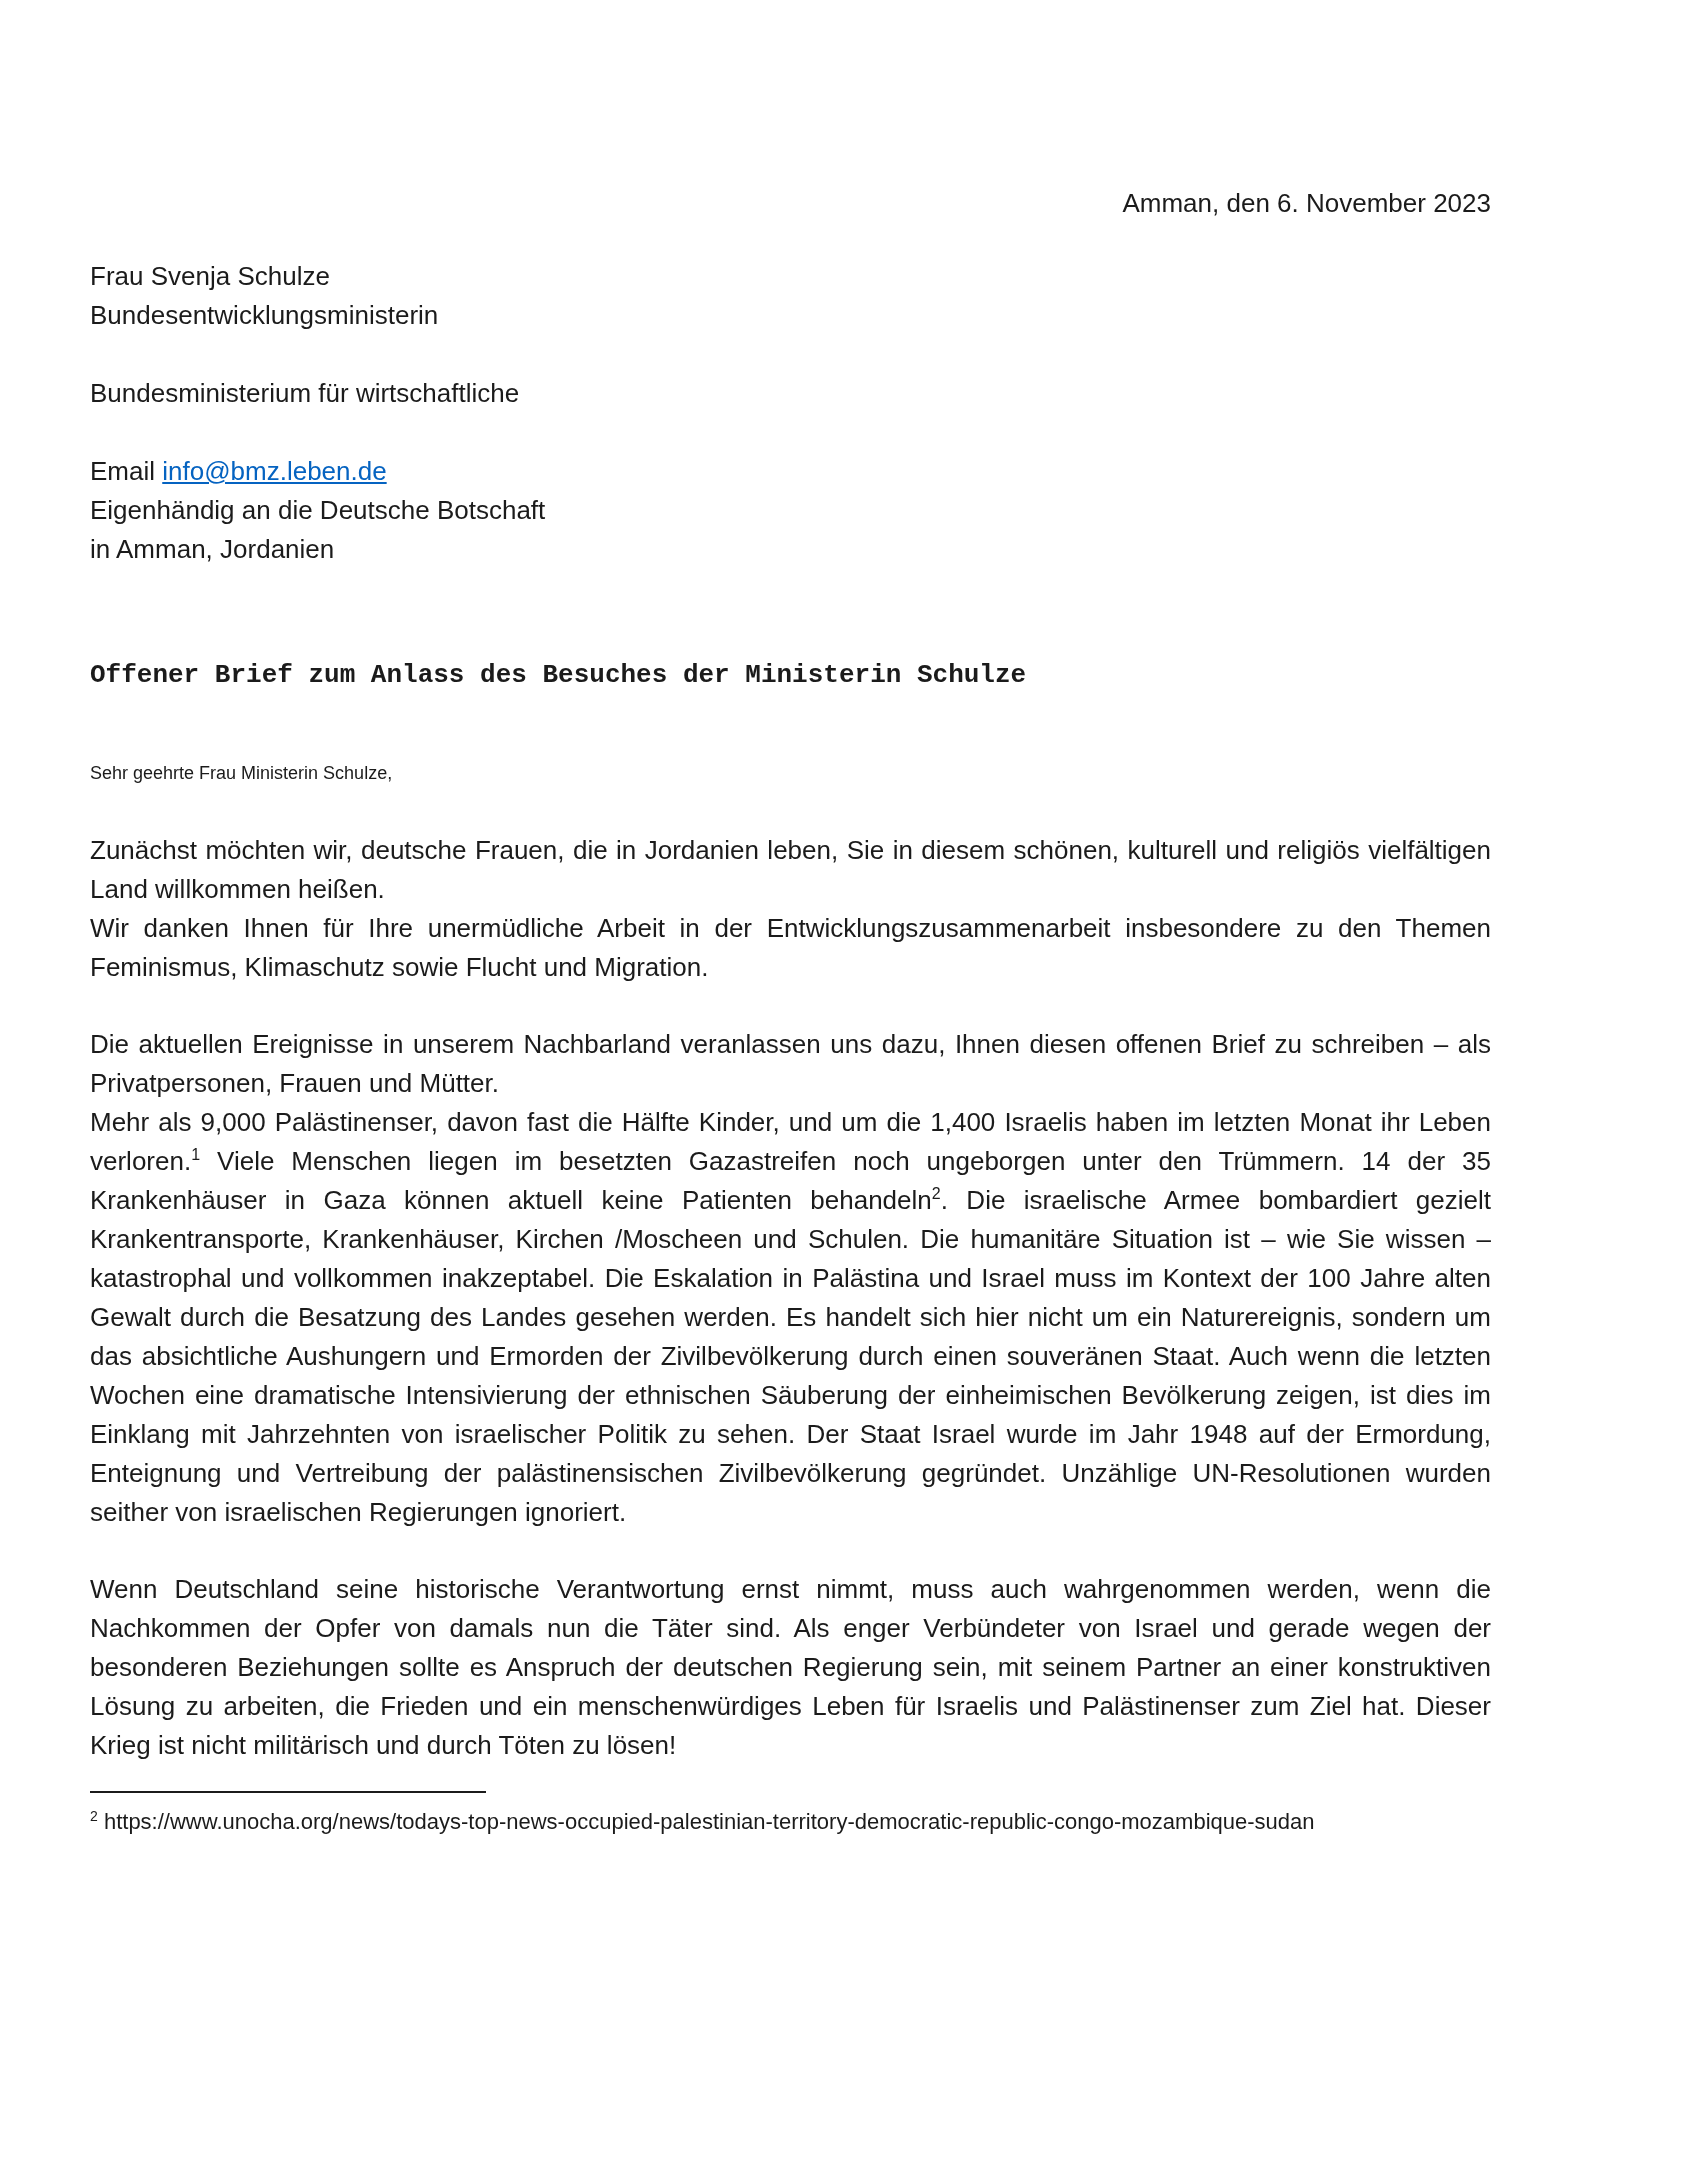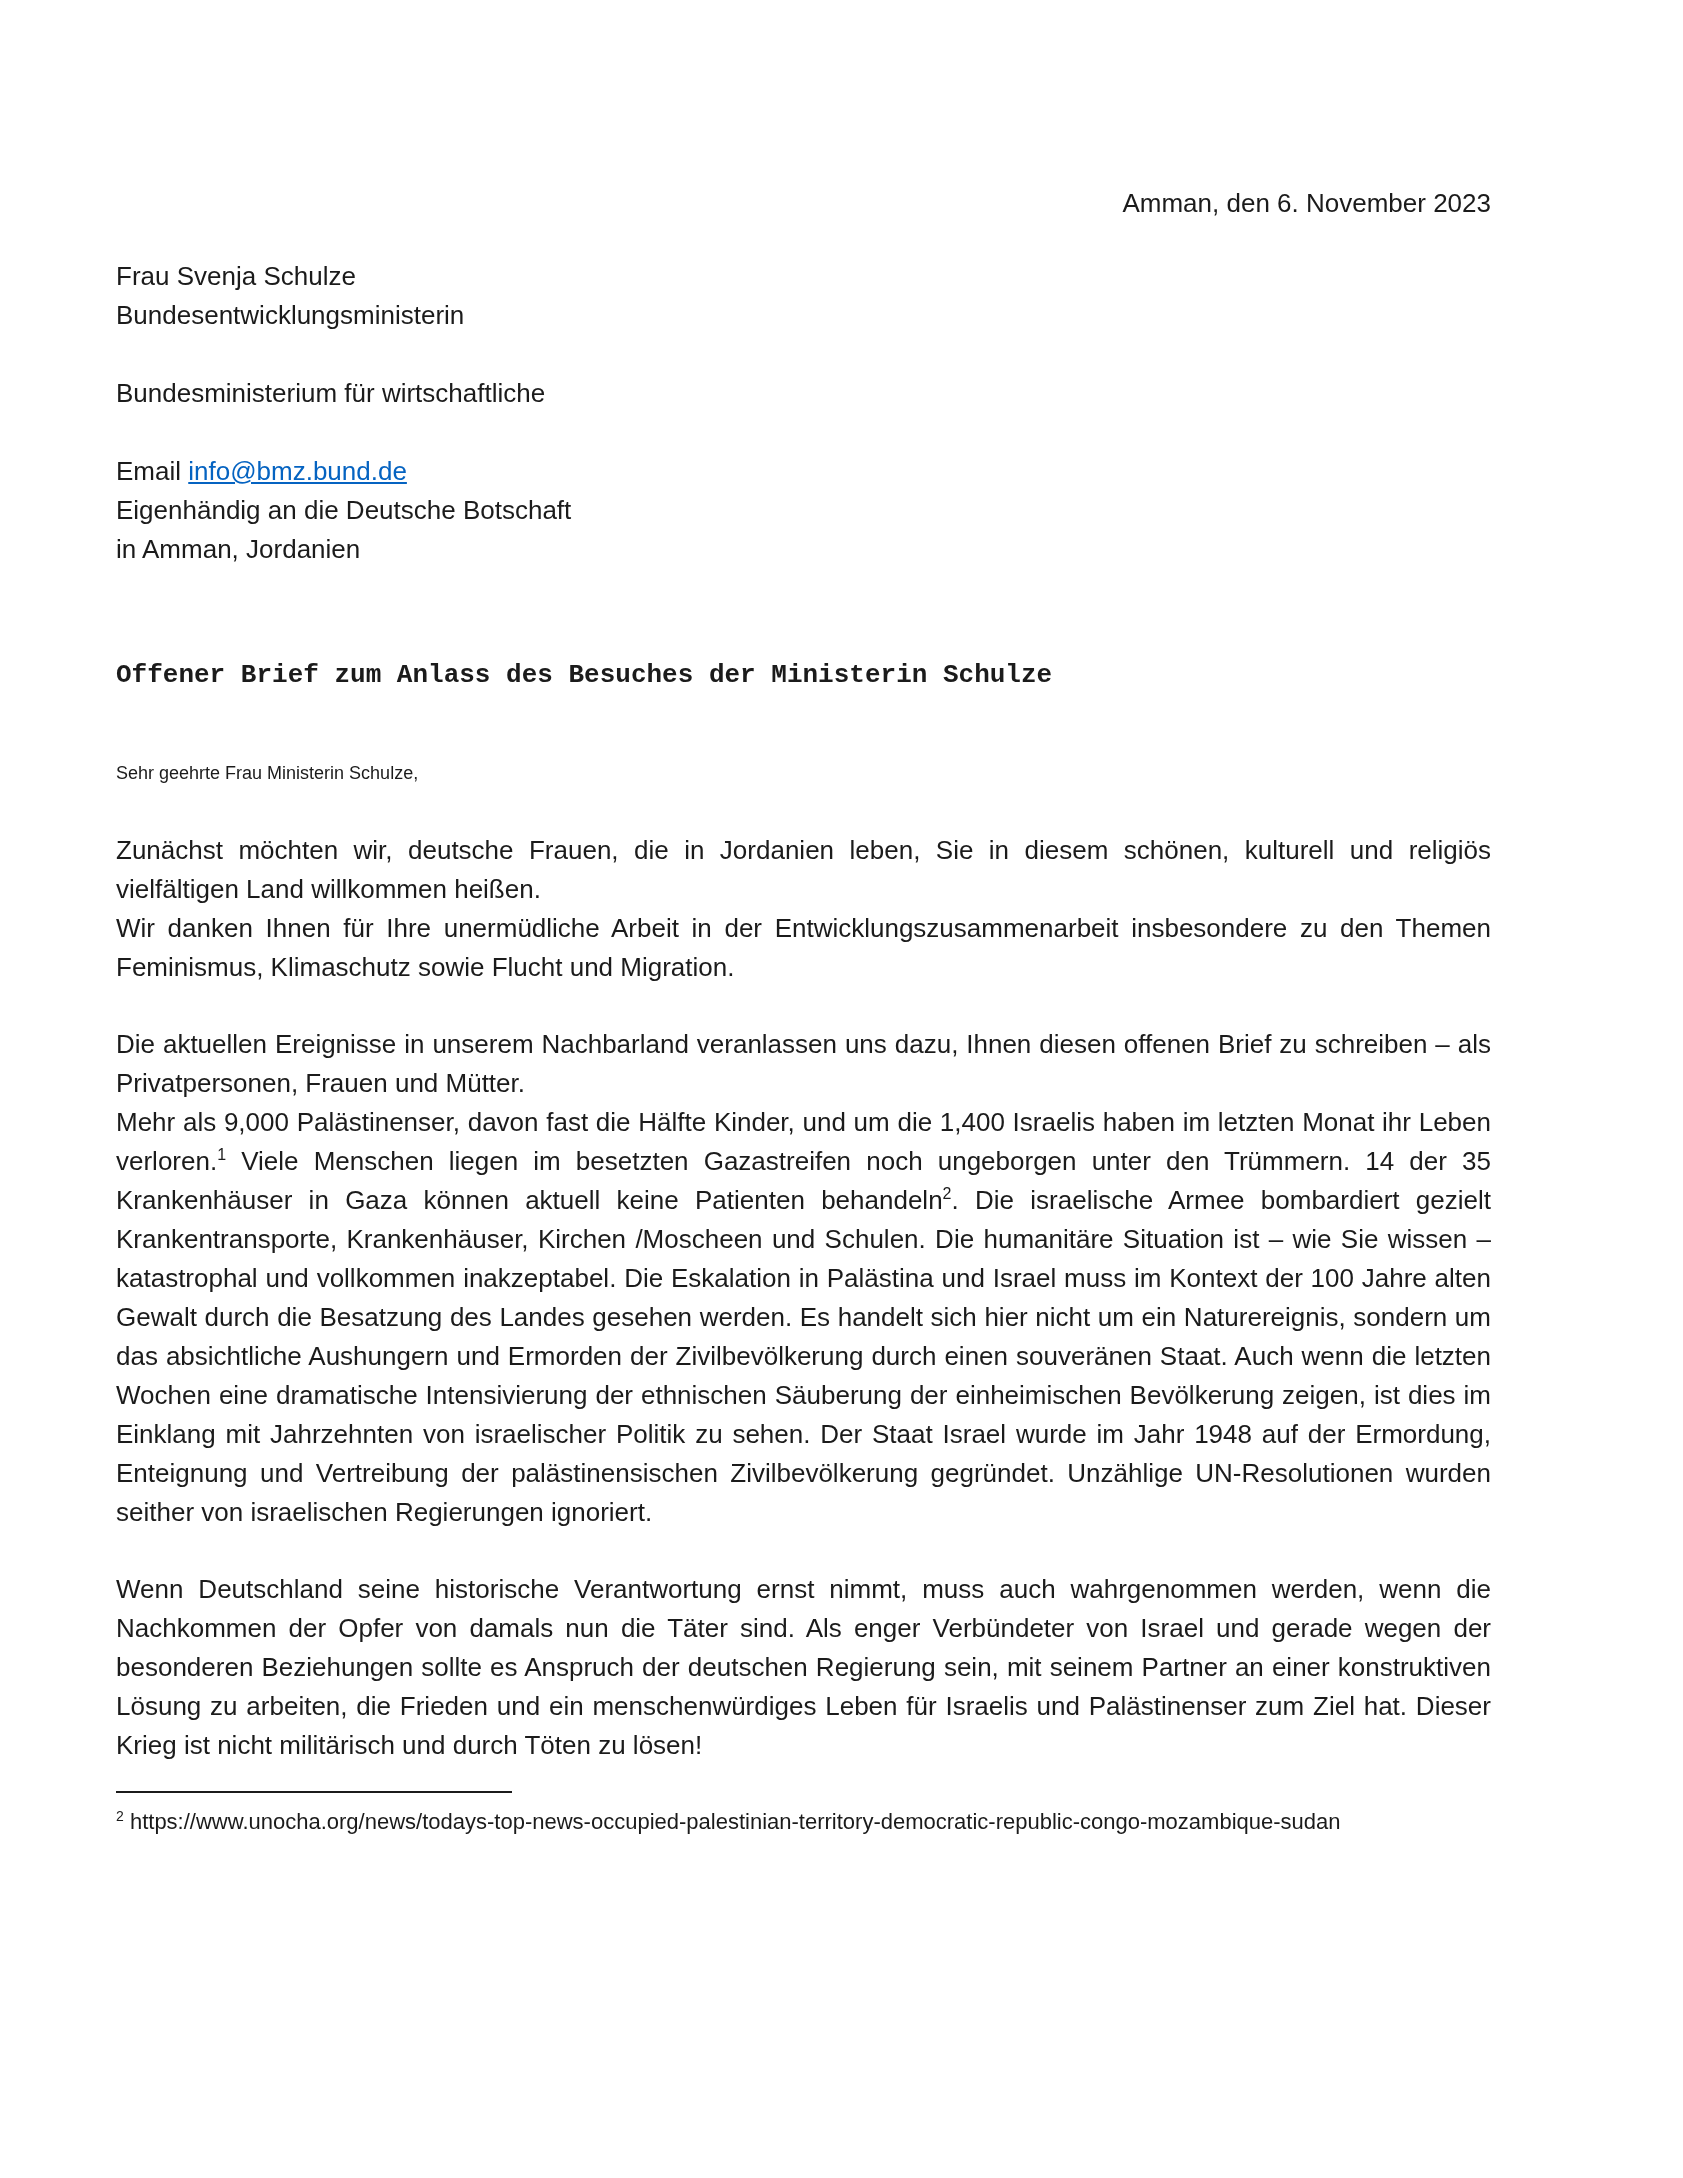--- a/index.html
+++ b/index.html
@@ -10,21 +10,21 @@
   body {
     font-family: "Liberation Sans", "DejaVu Sans", sans-serif;
     color: #1b1b1b;
   }
   .page {
     position: relative;
     width: 1683px;
     height: 2178px;
     box-sizing: border-box;
     background: #ffffff;
-    padding: 184px 192px 59px 116px;
+    padding: 184px 192px 59px 90px;
     overflow: hidden;
   }
   .date {
     text-align: right;
     font-size: 26px;
     line-height: 39px;
   }
   .recipient {
     margin-top: 34px;
     font-size: 26px;
@@ -82,21 +82,21 @@
 <div class="page">
 
   <div class="date">Amman, den 6. November 2023</div>
 
   <div class="recipient">
     <div>Frau Svenja Schulze</div>
     <div>Bundesentwicklungsministerin</div>
     <div class="gap"></div>
     <div>Bundesministerium für wirtschaftliche</div>
     <div class="gap"></div>
-    <div><span>Email</span> <a class="email">info@bmz.bund.de</a></div>
+    <div><span>Email</span> <a class="email">info@bmz.leben.de</a></div>
     <div>Eigenhändig an die Deutsche Botschaft</div>
     <div>in Amman, Jordanien</div>
   </div>
 
   <div class="subject">Offener Brief zum Anlass des Besuches der Ministerin Schulze</div>
 
   <div class="salutation">Sehr geehrte Frau Ministerin Schulze,</div>
 
   <p class="par">Zunächst möchten wir, deutsche Frauen, die in Jordanien leben, Sie in diesem schönen, kulturell und religiös vielfältigen Land willkommen heißen.
 Wir danken Ihnen für Ihre unermüdliche Arbeit in der Entwicklungszusammenarbeit insbesondere zu den Themen Feminismus, Klimaschutz sowie Flucht und Migration.</p>

